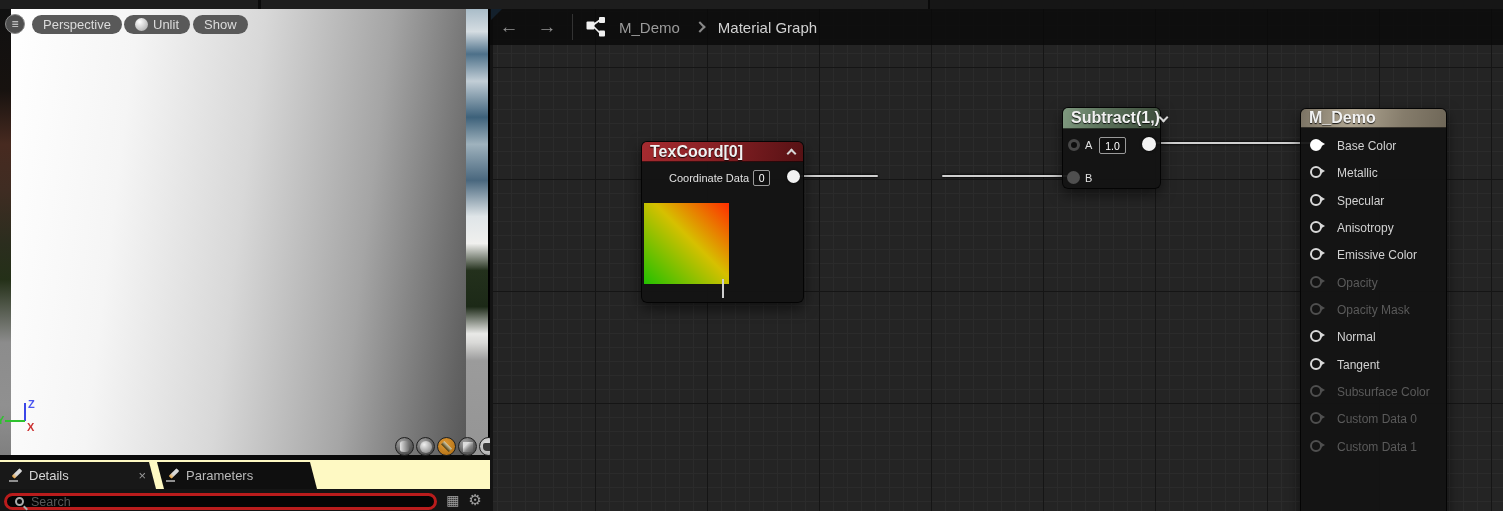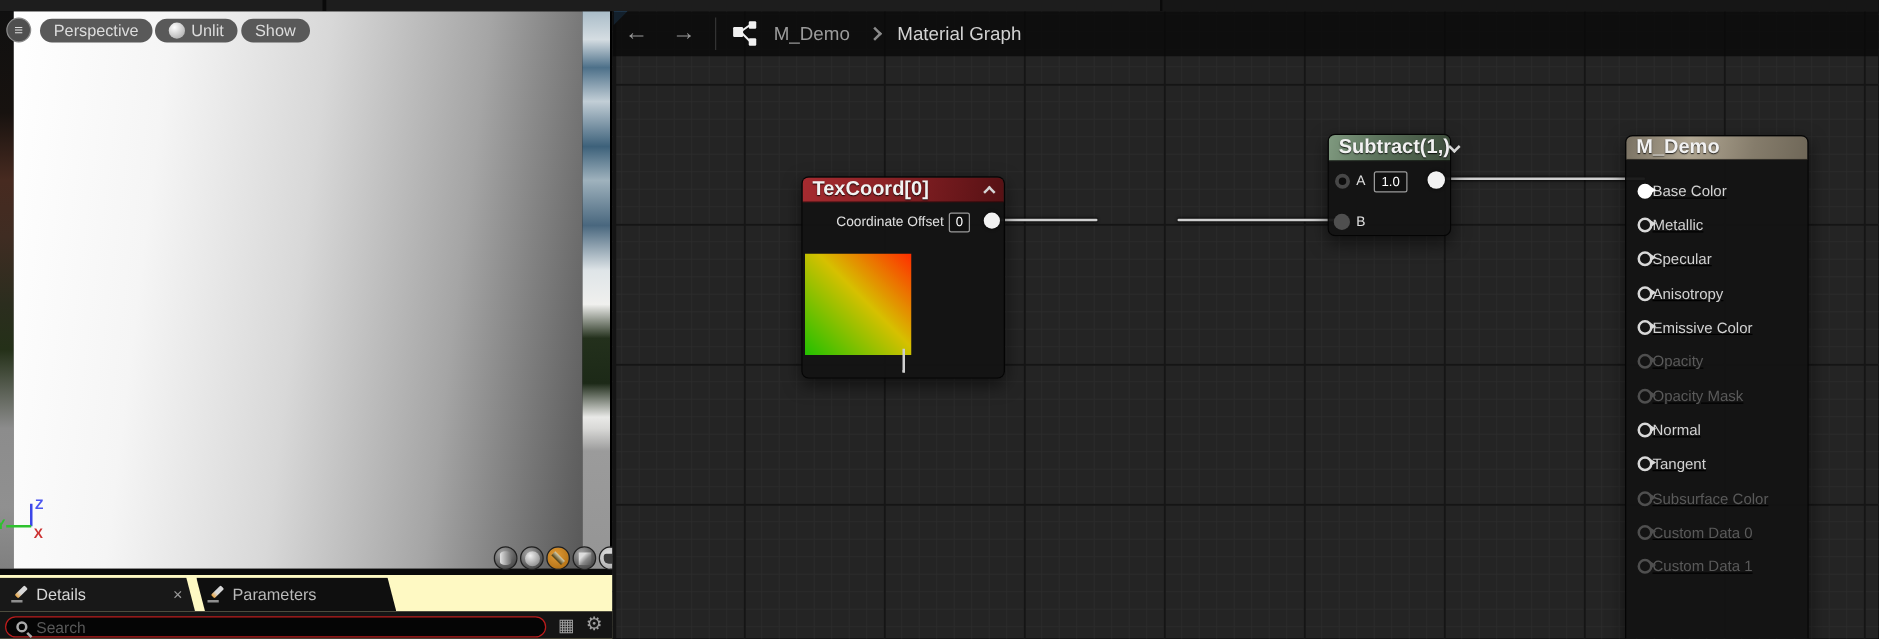--- a/index.html
+++ b/index.html
@@ -62,21 +62,21 @@
   .tab-params  { left:157px; width:160px; background:#0f0f0f; clip-path:polygon(0 0,153px 0,160px 27px,7px 27px); }
   .tab-label { color:#d6d6d6; font-size:13px; }
   .tab-params .tab-label { color:#b9b9b9; }
   .tab-close { margin-left:auto; color:#9a9a9a; font-size:13px; line-height:13px; }
   .pencil { position:relative; width:13px; height:13px; flex:none; }
   .pencil::before { content:""; position:absolute; left:6px; top:-1px; width:4px; height:11px;
     background:linear-gradient(180deg,#d8d8d8 60%,#e8a33d); transform:rotate(45deg); border-radius:1px; }
   .pencil::after { content:""; position:absolute; left:0; bottom:0; width:9px; height:2px; background:#8f8f8f; }
   .search-row { position:absolute; left:0; top:29px; width:490px; height:22px; background:#151515; }
   .search-pill { position:absolute; left:4px; top:4px; width:433px; height:17px; border-radius:10px;
-    background:#050505; border:1px solid #b91c1c; display:flex; align-items:center; padding:0 8px; gap:7px; }
+    background:#050505; border:3px solid #b91c1c; display:flex; align-items:center; padding:0 8px; gap:7px; }
   .mag { position:relative; width:9px; height:9px; border:2px solid #ababab; border-radius:50%; flex:none; }
   .mag::after { content:""; position:absolute; left:6px; top:8px; width:5px; height:2px; background:#ababab; transform:rotate(45deg); }
   .search-input { flex:1; background:transparent; border:none; outline:none; color:#9a9a9a; font-size:12.5px; padding:0; }
   .search-input::placeholder { color:#585858; }
   .drow-icons { position:absolute; right:8px; top:2px; display:flex; gap:9px; color:#a0a0a0; }
   .ico-grid { font-size:14px; line-height:18px; }
   .ico-gear { font-size:15px; line-height:18px; }
 
   
   .graph { position:absolute; left:490px; top:9px; width:1013px; height:502px; background-color:#242424;
@@ -153,21 +153,21 @@
   .sub-a-label { position:absolute; left:22px; top:31px; }
   .sub-a-box { position:absolute; left:36px; top:29px; width:27px; height:17px; line-height:16px; }
   .sub-out { left:79px; top:29px; width:14px; height:14px; }
   .sub-b-pin { left:4px; top:63px; }
   .sub-b-label { position:absolute; left:22px; top:64px; }
 
   
   .node-mdemo { left:810px; top:99px; width:147px; height:424px; }
   .node-mdemo .node-header { height:19px; }
   .mdemo-pins { padding:11px 0 0 9px; }
-  .mrow { height:27.35px; display:flex; align-items:center; gap:0;text-decoration:underline; }
+  .mrow { height:27.35px; display:flex; align-items:flex-start; gap:15px; }
   .mpin { width:12px; height:12px; border:2.5px solid #d9d9d9; border-radius:50%; position:relative; flex:none; }
   .mpin::after { content:""; position:absolute; left:8px; top:0px; width:0; height:0;
     border-left:5px solid #d9d9d9; border-top:3.5px solid transparent; border-bottom:3.5px solid transparent; }
   .mlabel { color:#d2d2d2; font-size:12px; white-space:nowrap; }
   .mrow.connected .mpin { background:#ffffff; border-color:#ffffff; }
   .mrow.connected .mpin::after { border-left-color:#ffffff; }
   .mrow.inactive .mpin { border-color:#4f4f4f; }
   .mrow.inactive .mpin::after { border-left-color:#4f4f4f; }
   .mrow.inactive .mlabel { color:#5a5a5a; }
 </style>
@@ -264,21 +264,21 @@
     <div class="wire" style="left:302px; top:166px; width:86px;"></div>
     <div class="wire" style="left:452px; top:166px; width:130px;"></div>
     <div class="wire" style="left:658px; top:133px; width:168px;"></div>
 
     <div class="node node-texcoord">
       <div class="node-header hdr-red">
         <span class="node-title">TexCoord[0]</span>
         <span class="chev up hdr-chev"></span>
       </div>
       <div class="tc-row">
-        <span class="plabel">Coordinate Offset</span>
+        <span class="plabel">Coordinate Data</span>
         <span class="vbox tc-box">0</span>
       </div>
       <span class="dot tc-out"></span>
       <div class="tc-preview"></div>
       <div class="node-foot-chev"><span class="chev down"></span></div>
     </div>
 
 
     <div class="node node-subtract">
       <div class="node-header hdr-green">

